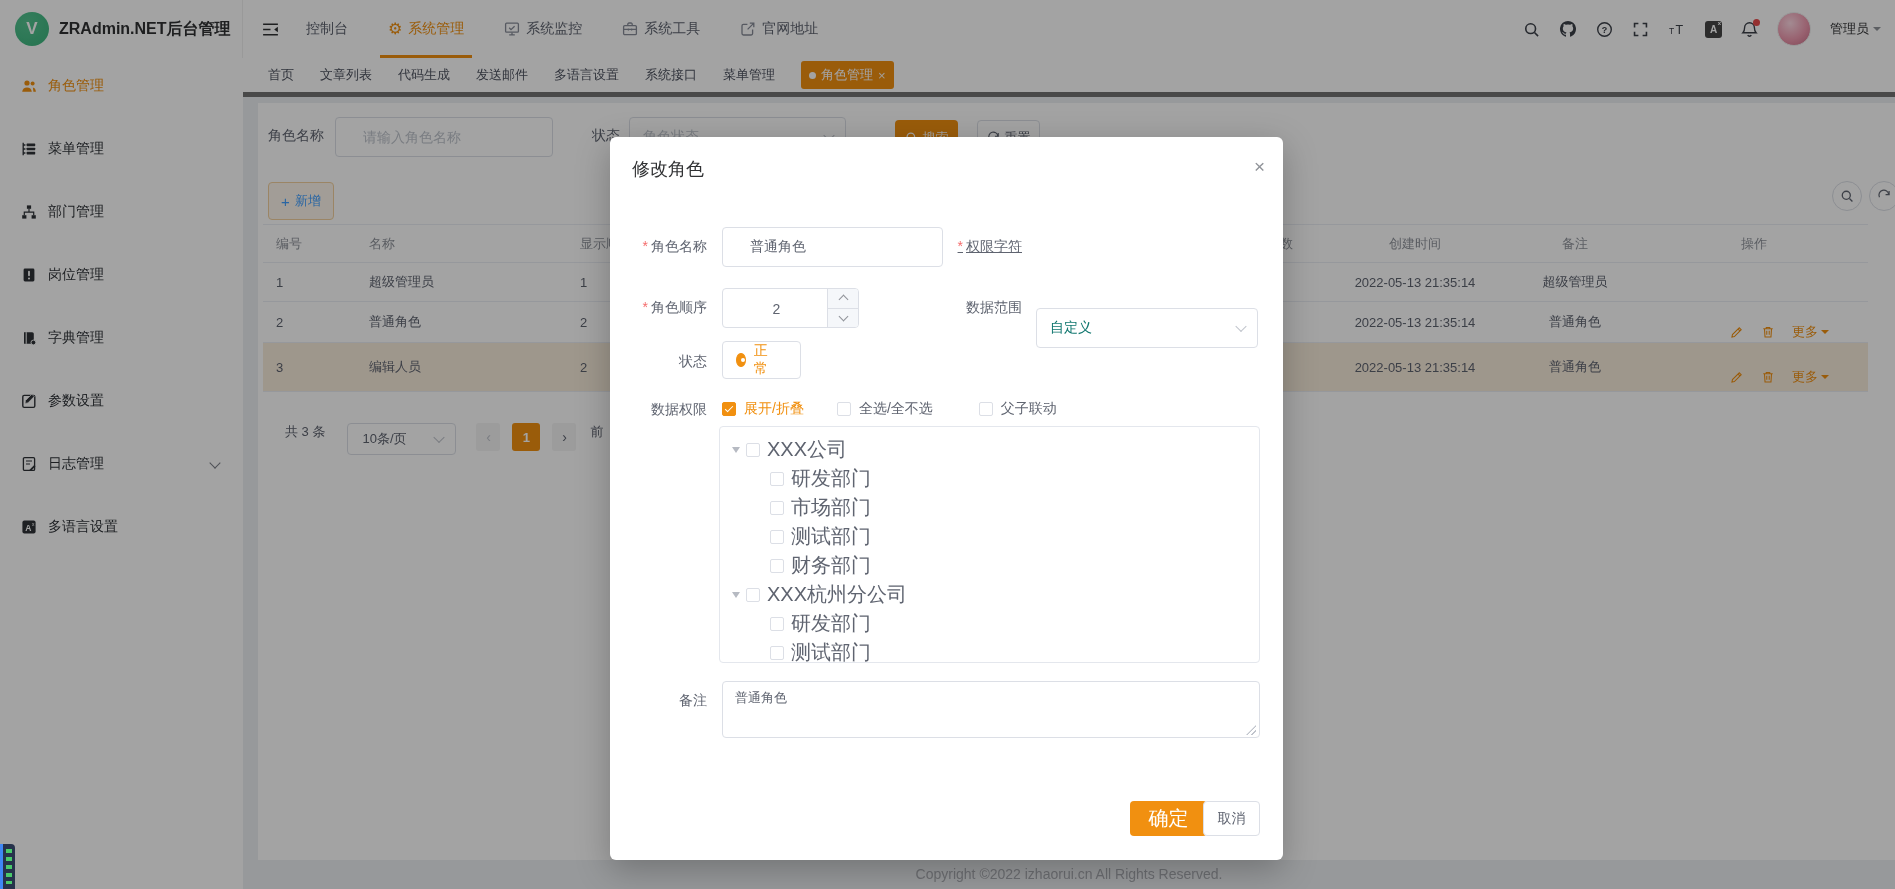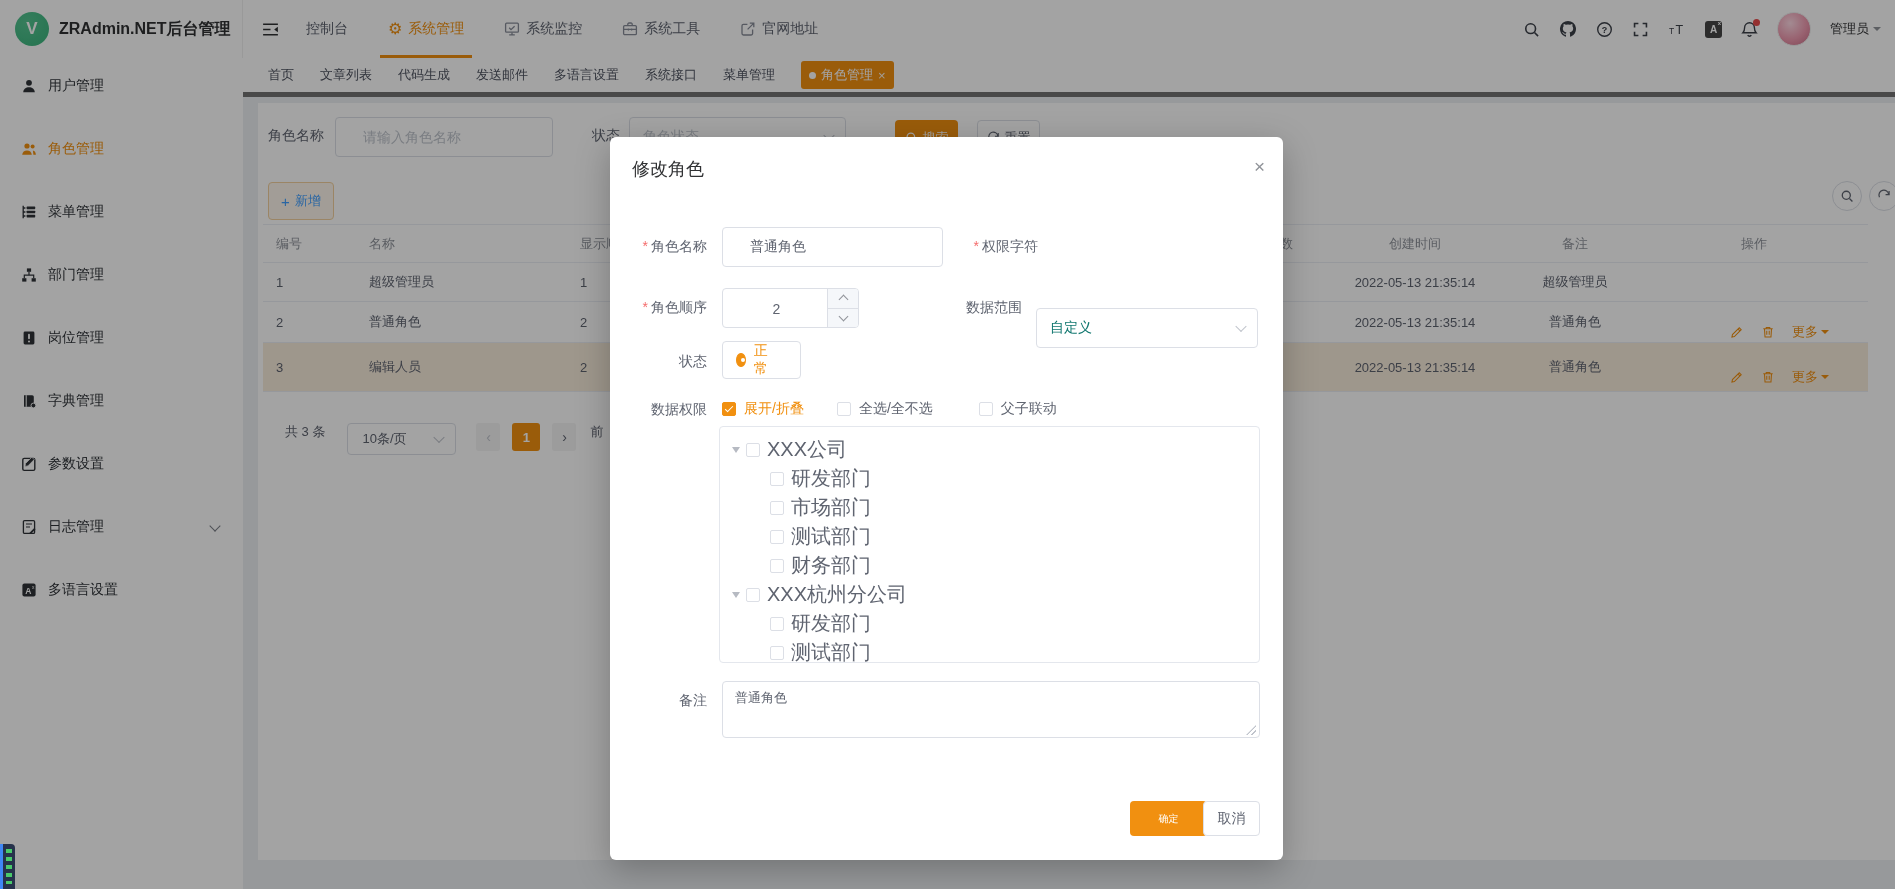--- a/index.html
+++ b/index.html
@@ -112,21 +112,21 @@
   .chk-gap2{margin-left:46px !important;}
   .tree-box{position:absolute;left:109px;top:289px;width:541px;height:237px;border:1px solid #e4e7ed;border-radius:4px;box-sizing:border-box;padding-top:8px;overflow:hidden;}
   .tnode{height:29px;display:flex;align-items:center;font-size:20px;color:#5f6470;cursor:pointer;}
   .tnode .tri{width:0;height:0;border:4.5px solid transparent;border-top:6px solid #b6bac2;margin:5px 6px 0 0;}
   .tnode.lvl0{padding-left:12px;}
   .tnode.lvl1{padding-left:50px;}
   .tnode .box{width:14px;height:14px;border:1px solid #dcdfe6;border-radius:2px;box-sizing:border-box;margin-right:7px;background:#fff;}
   .m-remark-label{left:20px;top:555px;}
   .m-textarea{position:absolute;left:112px;top:544px;width:538px;height:57px;box-sizing:border-box;border:1px solid #dcdfe6;border-radius:4px;font-size:13px;color:#5f6470;padding:7px 12px;resize:none;outline:none;font-family:inherit;}
   .resize-h{position:absolute;left:636px;top:588px;width:10px;height:10px;background:repeating-linear-gradient(135deg,transparent 0 2.5px,#c0c4cc 2.5px 4px);clip-path:polygon(100% 0,100% 100%,0 100%);cursor:nwse-resize;}
-  .btn-ok{position:absolute;left:520px;top:664px;width:77px;height:35px;background:var(--primary,#f19010);color:#fff;font-size:10px;}
+  .btn-ok{position:absolute;left:520px;top:664px;width:77px;height:35px;background:var(--primary,#f19010);color:#fff;font-size:20px;}
   .btn-cancel{position:absolute;left:593px;top:664px;width:57px;height:35px;background:#fff;border-color:#dcdfe6;color:#5f6470;font-size:14px;}
   
   .corner-badge{position:absolute;left:0;bottom:0;width:15px;height:45px;background:#26324b;border-radius:0 4px 0 0;z-index:120;}
   .corner-badge::before{content:"";position:absolute;left:0;top:0;bottom:0;width:3px;background:#3f87f5;}
   .corner-badge::after{content:"";position:absolute;right:3px;top:5px;bottom:5px;width:6px;background:repeating-linear-gradient(180deg,#49c96b 0 4px,transparent 4px 8px);}
 </style>
 </head>
 <body>
 
 <div class="screen">
@@ -219,29 +219,20 @@
       </span>
       <span class="avatar"></span>
       <span class="user-name">
         <span>管理员</span>
         <span class="mini-caret"></span>
       </span>
     </div>
   </div>
 
   <div class="sidebar">
-    <div class="side-item">
-      <span class="sicon">
-          <svg width="16" height="16" viewBox="0 0 16 16">
-            <circle cx="8" cy="4.8" r="2.9" fill="currentColor"></circle>
-            <path d="M2.2 14.2c.3-3.4 2.7-5 5.8-5s5.5 1.6 5.8 5z" fill="currentColor"></path>
-          </svg>
-        </span>
-      <span>用户管理</span>
-    </div>
     <div class="side-item active">
       <span class="sicon">
           <svg width="16" height="16" viewBox="0 0 16 16">
             <circle cx="6" cy="5" r="2.6" fill="currentColor"></circle>
             <path d="M1.2 13.8c.2-3 2.2-4.4 4.8-4.4s4.6 1.4 4.8 4.4z" fill="currentColor"></path>
             <circle cx="11.6" cy="5.4" r="2" fill="currentColor"></circle>
             <path d="M11.9 9.4c1.8.4 2.8 1.8 3 4.4h-2.5z" fill="currentColor"></path>
           </svg>
         </span>
       <span>角色管理</span>
@@ -457,30 +448,31 @@
         <span>10条/页</span>
         <span class="chev"></span>
       </span>
       <span class="pg-btn">‹</span>
       <span class="pg-cur">1</span>
       <span class="pg-btn next">›</span>
       <span class="pg-goto">前</span>
     </div>
   </div>
 
+  <div class="copyright">Copyright ©2022 izhaorui.cn All Rights Reserved.</div>
 
   <div class="mask"></div>
 
   <div class="modal">
     <div class="m-title">修改角色</div>
     <div class="m-close">×</div>
 
     <span class="m-label" style="left:20px;top:101px;"><span class="req">*</span><span>角色名称</span></span>
     <input class="inp m-inp" style="left: 112px; top: 90px; width: 221px;" value="普通角色">
-    <span class="m-label m-label2" style="left:358px;top:101px;"><span class="req">*</span><span>权限字符</span></span>
+    <span class="m-label m-label2" style="left:342px;top:101px;text-decoration:underline;"><span class="req">*</span><span>权限字符</span></span>
 
     <span class="m-label" style="left:20px;top:162px;"><span class="req">*</span><span>角色顺序</span></span>
     <div class="stepper">
       <input value="2" style="">
       <div class="step-btns">
         <div class="step-btn up">
             <span class="step-chev u"></span>
           </div>
         <div class="step-btn down">
             <span class="step-chev d"></span>

